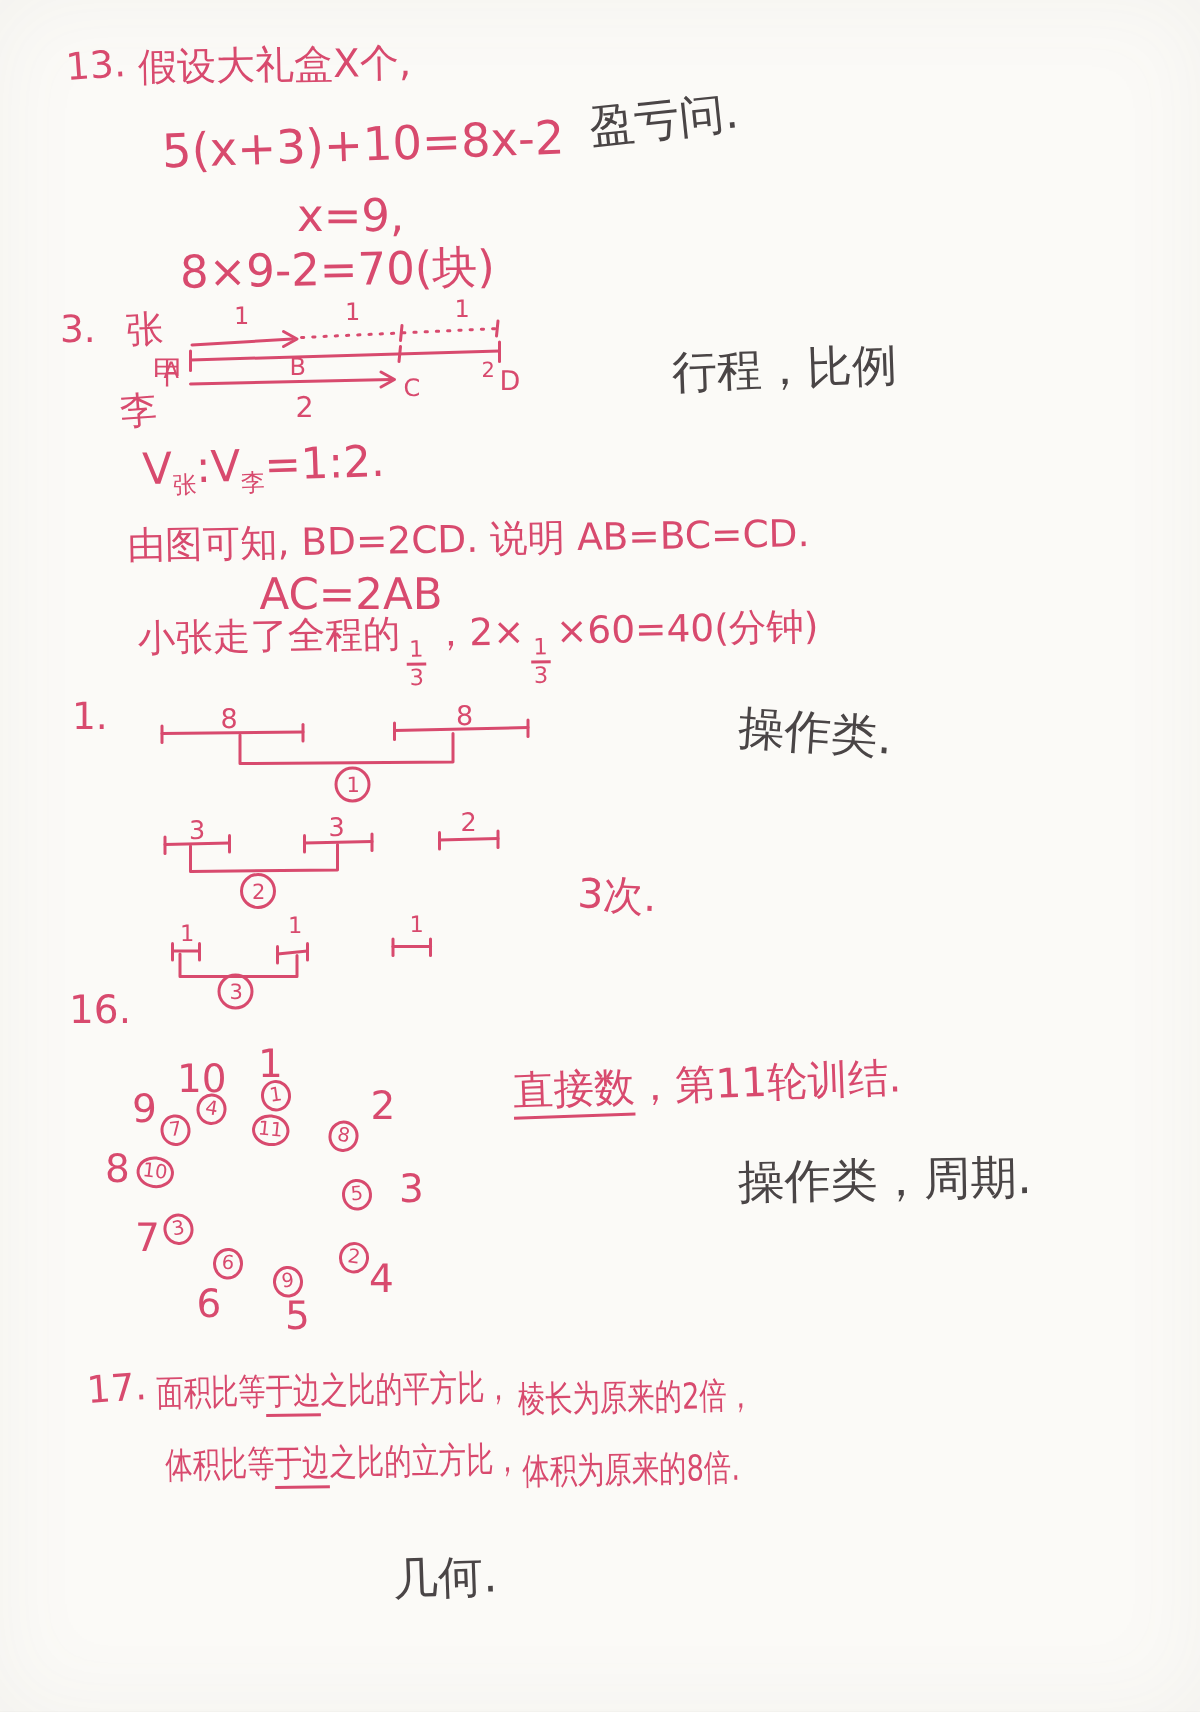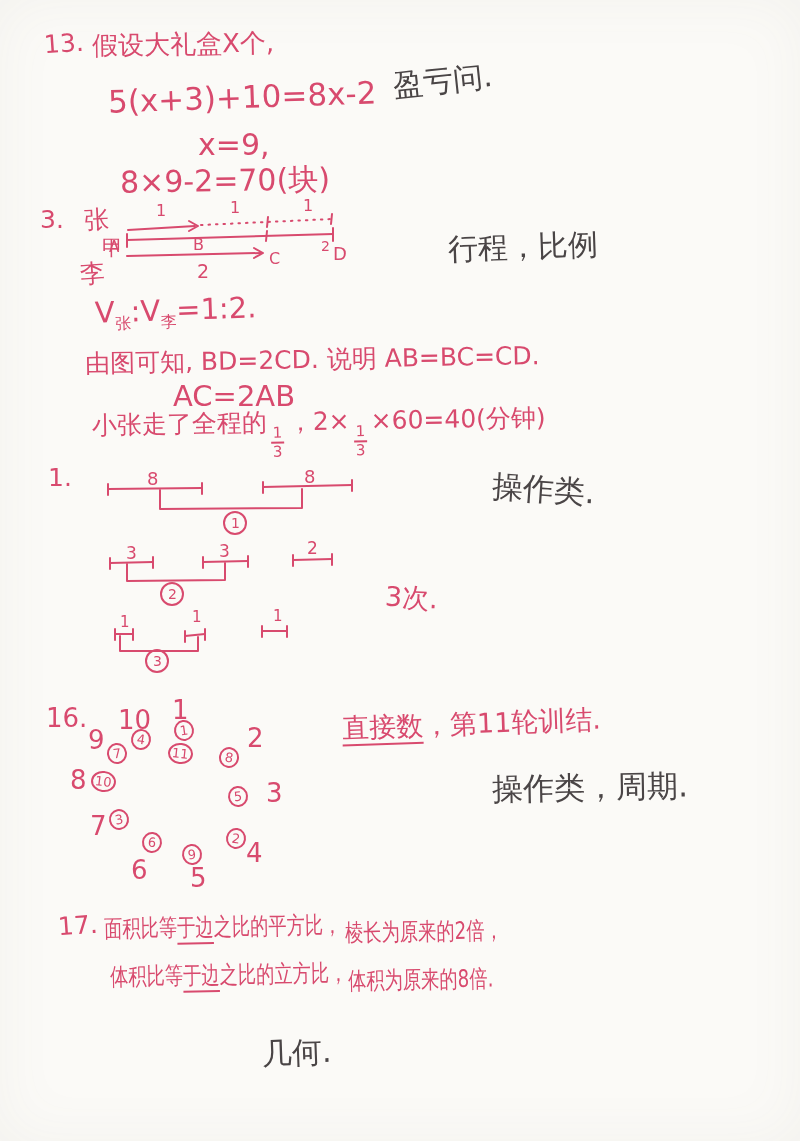--- a/index.html
+++ b/index.html
@@ -131,21 +131,21 @@
     <line x1="167" y1="18" x2="167" y2="29"></line>
     <line x1="192" y1="18" x2="192" y2="29"></line>
     <polyline points="25,28 25,43 103,43 103,29"></polyline>
     <text x="25" y="19" font-size="15">1</text>
     <text x="97" y="14" font-size="15">1</text>
     <text x="178" y="13" font-size="15">1</text>
     <circle cx="62" cy="53" r="11"></circle>
     <text x="58" y="58" font-size="14">3</text>
   </svg>
 
-  <span class="hw pink" style="left:46px;top:704px;font-size:26px">16.</span>
+  <span class="hw pink" style="left:46px;top:660px;font-size:26px">16.</span>
 
   <span class="hw pink p16lab" style="left:172px;top:696px">1</span>
   <span class="hw pink p16lab" style="left:247px;top:724px">2</span>
   <span class="hw pink p16lab" style="left:266px;top:779px">3</span>
   <span class="hw pink p16lab" style="left:246px;top:839px">4</span>
   <span class="hw pink p16lab" style="left:190px;top:864px">5</span>
   <span class="hw pink p16lab" style="left:131px;top:856px">6</span>
   <span class="hw pink p16lab" style="left:90px;top:812px">7</span>
   <span class="hw pink p16lab" style="left:70px;top:766px">8</span>
   <span class="hw pink p16lab" style="left:88px;top:726px">9</span>

